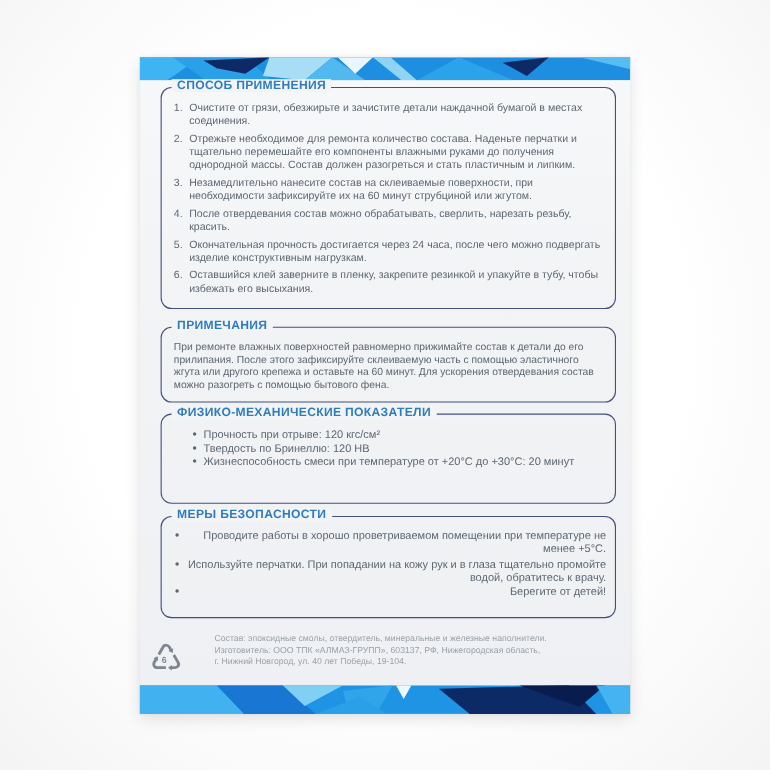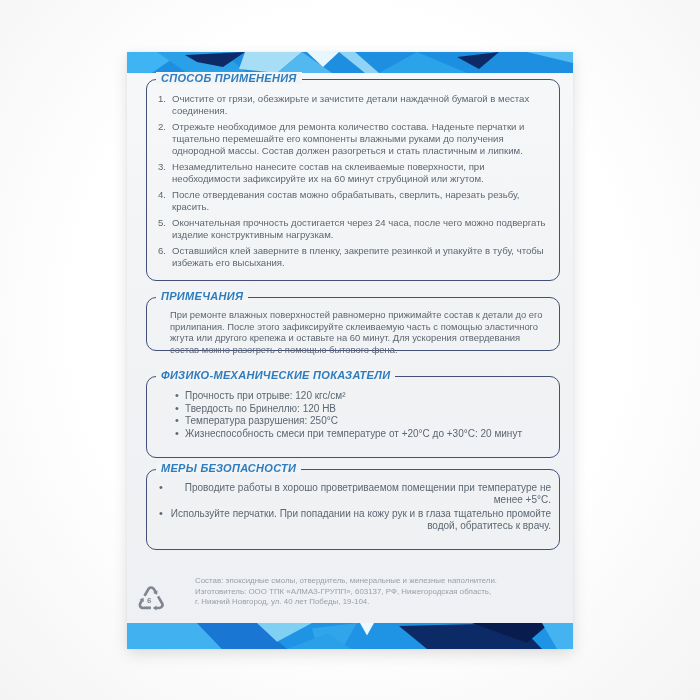--- a/index.html
+++ b/index.html
@@ -18,26 +18,25 @@
   .band.bottom{bottom:0;height:26px;}
   .box{
     position:absolute;left:19px;width:414px;box-sizing:border-box;
     border:1.4px solid #43507a;border-radius:10px;
   }
   .legend{
     position:absolute;top:-8px;left:9px;
     background:#f3f4f6;padding:0 5px;
     color:#2e7cbe;font-weight:bold;font-size:11px;letter-spacing:0.3px;
     white-space:nowrap;
-    font-style:italic;
   }
   .box-usage{top:27px;height:202px;padding:13px 8px 0 11px;}
-  .box-notes{top:245px;height:54px;padding:11px 8px 0 23px;}
+  .box-notes{top:245px;height:69px;padding:11px 8px 0 11px;}
   .box-specs{top:324px;height:82px;padding:13px 8px 0 27px;}
-  .box-safety{top:417px;height:81px;padding:12px 8px 0 11px;}
+  .box-safety{top:417px;height:93px;padding:12px 8px 0 11px;}
   .num-item{display:flex;margin-bottom:3.6px;}
   .num-item .n{flex:0 0 14px;color:#5d6772;font-size:9.6px;line-height:12.2px;}
   .num-item .t{flex:1;color:#5d6772;font-size:9.6px;line-height:12.2px;}
   .notes-p{color:#5d6772;font-size:9.4px;line-height:11.7px;}
   .bullet-item{position:relative;padding-left:11px;color:#5d6772;font-size:10px;line-height:12.6px;}
   .box-safety .bullet-item{margin-bottom:1.5px;line-height:12.1px;text-align:right;}
   .bullet-item::before{
     content:"\2022";position:absolute;left:1px;top:-1px;
     color:#5d6772;font-size:11px;
   }
@@ -107,30 +106,30 @@
   <section class="box box-notes">
     <span class="legend">ПРИМЕЧАНИЯ</span>
     <div class="notes-p">При ремонте влажных поверхностей равномерно прижимайте состав к детали до его прилипания. После этого зафиксируйте склеиваемую часть с помощью эластичного жгута или другого крепежа и оставьте на 60 минут. Для ускорения отвердевания состав можно разогреть с помощью бытового фена.</div>
   </section>
 
   <section class="box box-specs">
     <span class="legend">ФИЗИКО-МЕХАНИЧЕСКИЕ ПОКАЗАТЕЛИ</span>
     <div>
       <div class="bullet-item">Прочность при отрыве: 120 кгс/см²</div>
       <div class="bullet-item">Твердость по Бринеллю: 120 НВ</div>
-      <div class="bullet-item">Температура разрушения: 250°С</div>
       <div class="bullet-item">Жизнеспособность смеси при температуре от +20°С до +30°С: 20 минут</div>
     </div>
   </section>
 
   <section class="box box-safety">
     <span class="legend">МЕРЫ БЕЗОПАСНОСТИ</span>
     <div>
       <div class="bullet-item">Проводите работы в хорошо проветриваемом помещении при температуре не менее +5°С.</div>
       <div class="bullet-item">Используйте перчатки. При попадании на кожу рук и в глаза тщательно промойте водой, обратитесь к врачу.</div>
+      <div class="bullet-item">Берегите от детей!</div>
     </div>
   </section>
 
   <div class="recycle">
     <span class="glyph">♺</span>
     <span class="code">6</span>
   </div>
   <div class="fine-print">
     <div>Состав: эпоксидные смолы, отвердитель, минеральные и железные наполнители.</div>
     <div>Изготовитель: ООО ТПК «АЛМАЗ-ГРУПП», 603137, РФ, Нижегородская область,</div>

